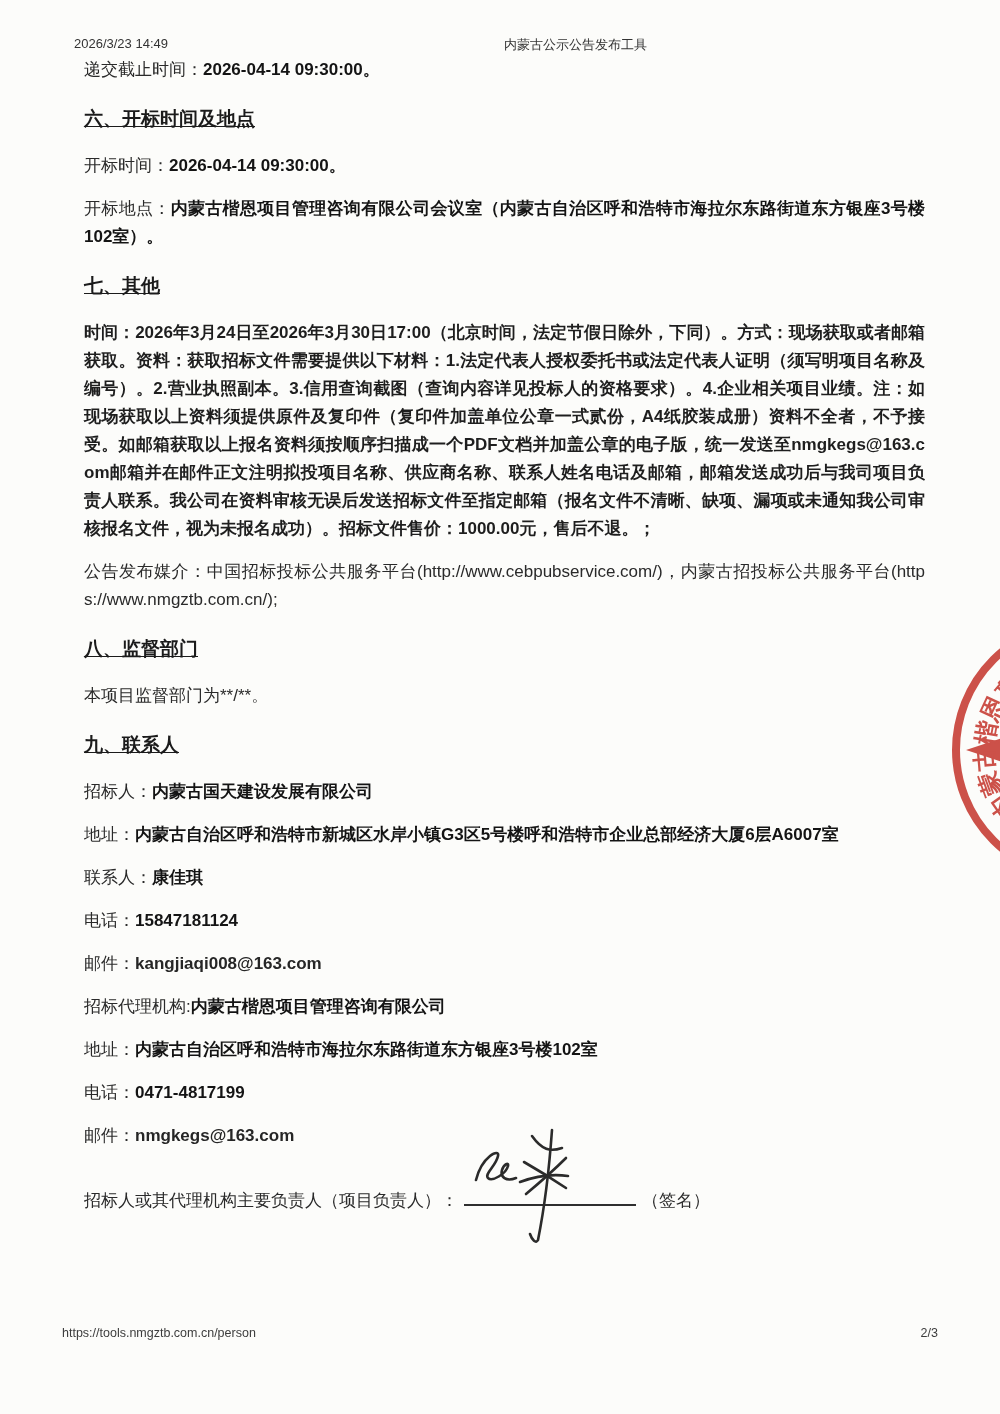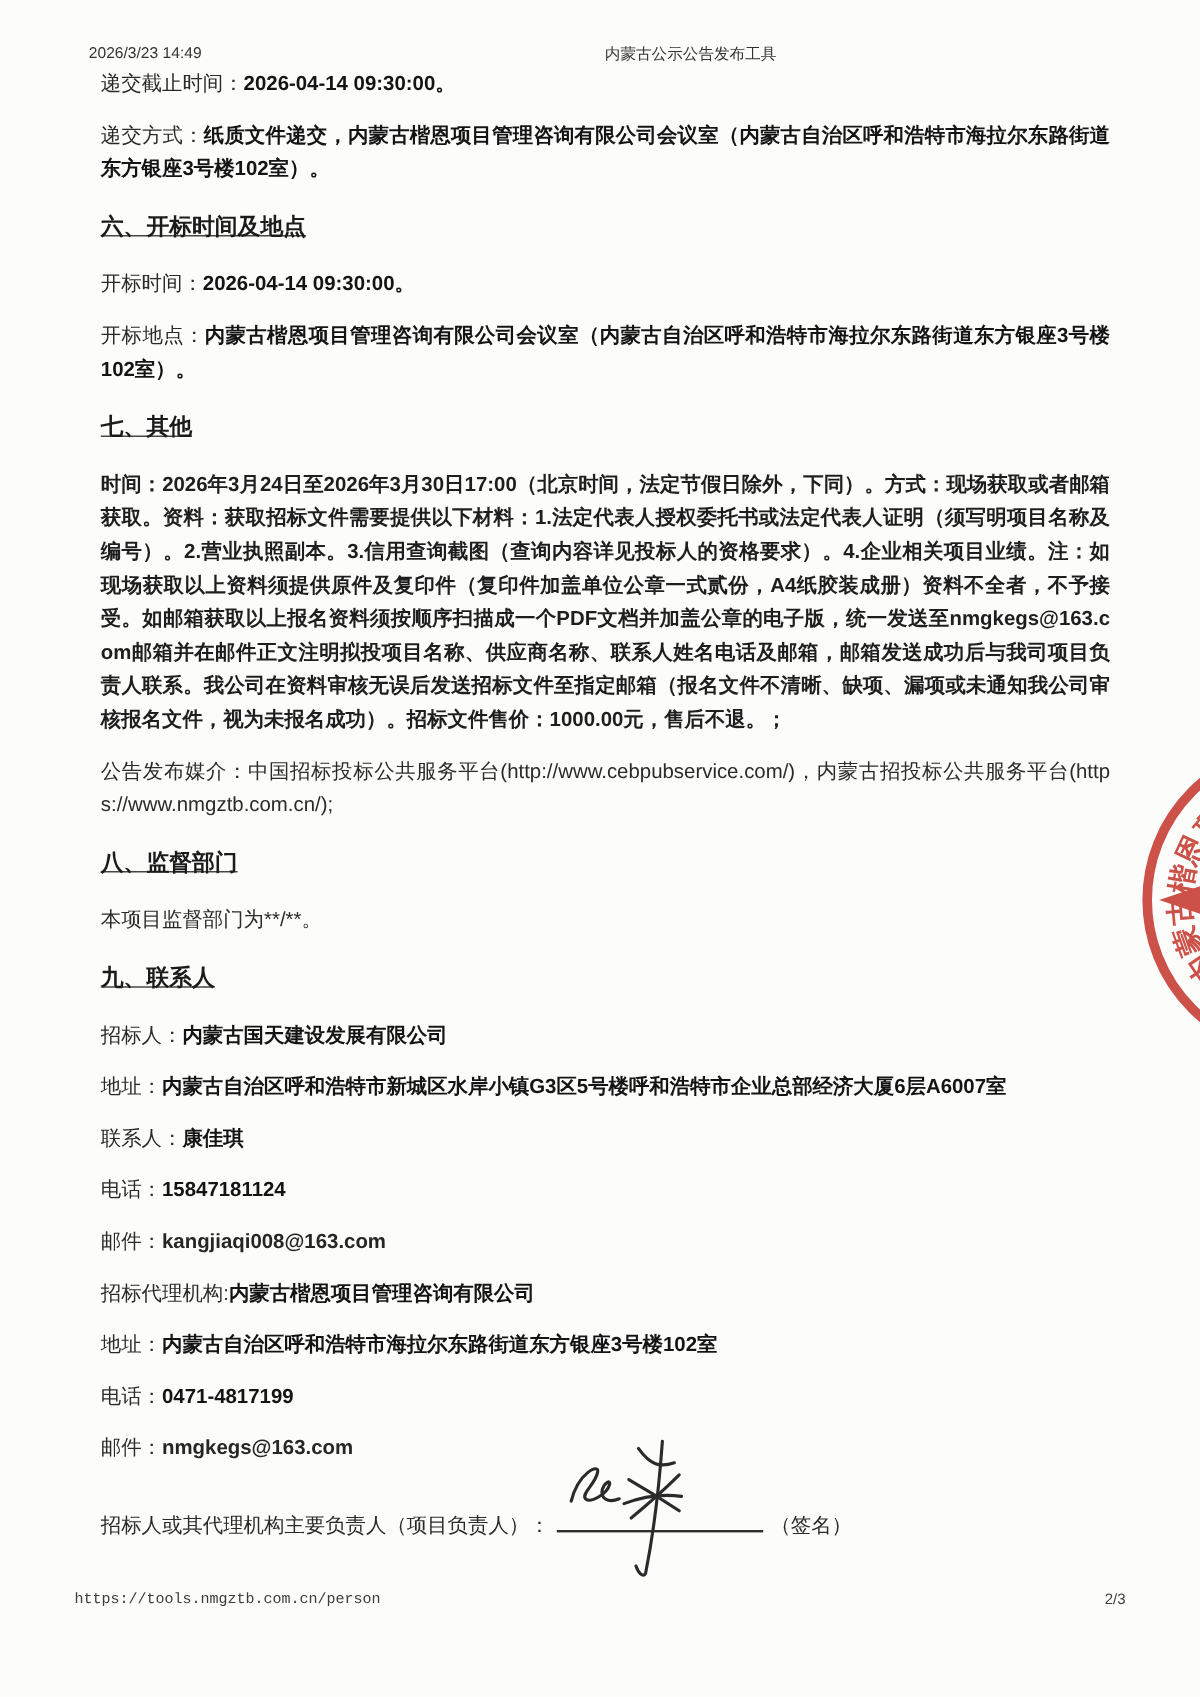--- a/index.html
+++ b/index.html
@@ -15,21 +15,21 @@
   .print-header{
     position:absolute;top:36px;left:74px;right:62px;
     font-size:13px;color:#333;height:18px;
   }
   .ph-date{position:absolute;left:0;top:0;}
   .ph-title{position:absolute;left:430px;top:0;}
   .print-footer{
     position:absolute;top:1326px;left:62px;right:62px;
     font-size:12.5px;color:#3c3c3c;height:18px;
   }
-  .pf-url{position:absolute;left:0;top:0;font-family:Liberation Mono, monospace;}
+  .pf-url{position:absolute;left:0;top:0;}
   .pf-page{position:absolute;right:0;top:0;}
 
   
   .content{
     position:absolute;left:84px;top:56px;width:841px;
     font-size:17px;line-height:28px;
     text-align:justify;
   }
   .field{margin:0 0 15px;}
   .lbl{font-weight:400;color:#2a2a2a;}
@@ -67,21 +67,20 @@
 
   <div class="print-header">
     <span class="ph-date">2026/3/23 14:49</span>
     <span class="ph-title">内蒙古公示公告发布工具</span>
   </div>
 
   <div class="content">
 
     <p class="field"><span class="lbl">递交截止时间：</span><span class="val">2026-04-14 09:30:00。</span></p>
 
-    <p class="field"><span class="lbl">递交方式：</span><span class="val">纸质文件递交，内蒙古楷恩项目管理咨询有限公司会议室（内蒙古自治区呼和浩特市海拉尔东路街道东方银座3号楼102室）。</span></p>
 
     <h2>六、开标时间及地点</h2>
 
     <p class="field"><span class="lbl">开标时间：</span><span class="val">2026-04-14 09:30:00。</span></p>
 
     <p class="field"><span class="lbl">开标地点：</span><span class="val">内蒙古楷恩项目管理咨询有限公司会议室（内蒙古自治区呼和浩特市海拉尔东路街道东方银座3号楼102室）。</span></p>
 
     <h2>七、其他</h2>
 
     <p class="para">时间：2026年3月24日至2026年3月30日17:00（北京时间，法定节假日除外，下同）。方式：现场获取或者邮箱获取。资料：获取招标文件需要提供以下材料：1.法定代表人授权委托书或法定代表人证明（须写明项目名称及编号）。2.营业执照副本。3.信用查询截图（查询内容详见投标人的资格要求）。4.企业相关项目业绩。注：如现场获取以上资料须提供原件及复印件（复印件加盖单位公章一式贰份，A4纸胶装成册）资料不全者，不予接受。如邮箱获取以上报名资料须按顺序扫描成一个PDF文档并加盖公章的电子版，统一发送至nmgkegs@163.com邮箱并在邮件正文注明拟投项目名称、供应商名称、联系人姓名电话及邮箱，邮箱发送成功后与我司项目负责人联系。我公司在资料审核无误后发送招标文件至指定邮箱（报名文件不清晰、缺项、漏项或未通知我公司审核报名文件，视为未报名成功）。招标文件售价：1000.00元，售后不退。；</p>

